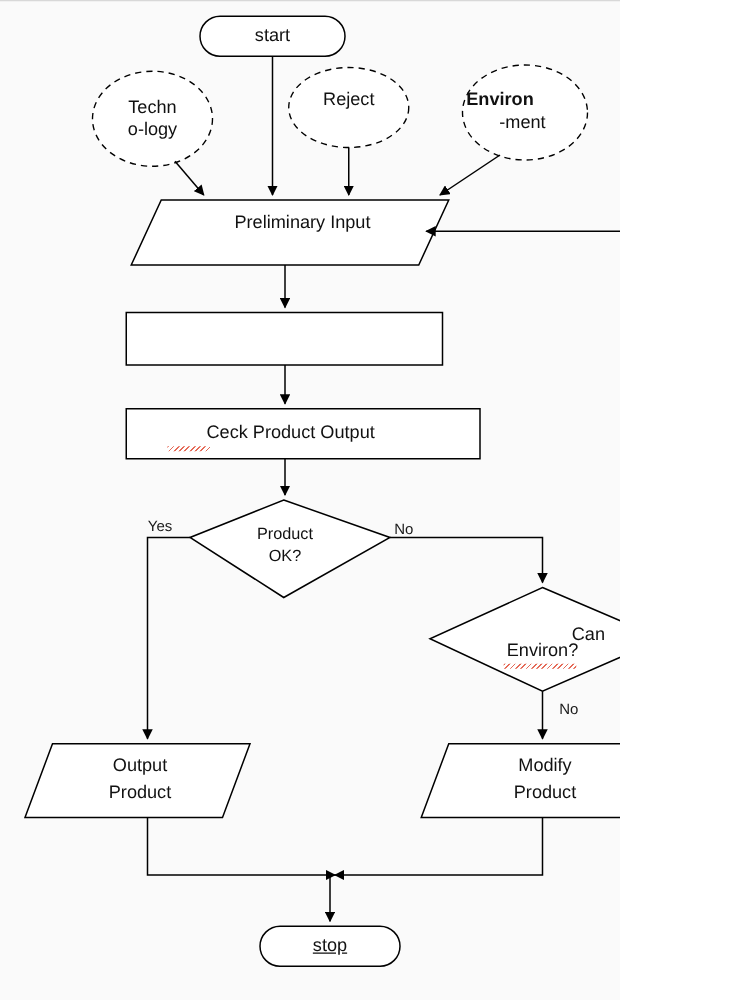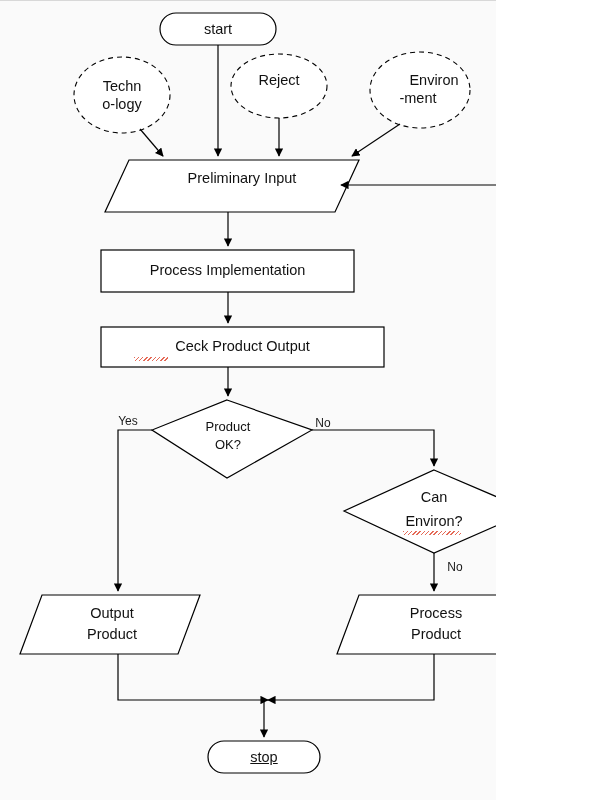--- a/index.html
+++ b/index.html
@@ -145,41 +145,40 @@
     <path d="M 264 700 L 264 737" fill="none" stroke="#000000" stroke-width="1.2" marker-end="url(#arrow)"></path>
   </svg>
 
   <div class="lbl lbl-node" style="left:160px; top:21px; width:116px;">start</div>
 
   <div class="lbl lbl-node" style="left:74px; top:78px; width:96px;">Techn</div>
   <div class="lbl lbl-node" style="left:74px; top:96px; width:96px;">o-logy</div>
 
   <div class="lbl lbl-node" style="left:231px; top:72px; width:96px;">Reject</div>
 
-  <div class="lbl lbl-node" style="left:384px; top:72px; width:100px;">Environ</div>
+  <div class="lbl lbl-node" style="left:350px; top:72px; width:100px;font-weight:bold;">Environ</div>
   <div class="lbl lbl-node" style="left:368px; top:90px; width:100px;">-ment</div>
 
   <div class="lbl lbl-node" style="left:122px; top:170px; width:240px;">Preliminary Input</div>
 
-  <div class="lbl lbl-node" style="left:101px; top:262px; width:253px;">Process Implementation</div>
 
-  <div class="lbl lbl-node" style="left:101px; top:338px; width:283px;">Ceck Product Output</div>
+  <div class="lbl lbl-node" style="left:91px; top:338px; width:283px;">Ceck Product Output</div>
   <div class="squiggle" style="left:134px; top:357px; width:34px;"></div>
   <div class="squiggle" style="left:403px; top:531px; width:58px;"></div>
 
   <div class="lbl lbl-small" style="left:182px; top:420px; width:92px;">Product</div>
   <div class="lbl lbl-small" style="left:182px; top:438px; width:92px;">OK?</div>
 
-  <div class="lbl lbl-node" style="left:384px; top:489px; width:100px;">Can</div>
+  <div class="lbl lbl-node" style="left:384px; top:500px; width:100px;text-align:right;">Can</div>
   <div class="lbl lbl-node" style="left:384px; top:513px; width:100px;">Environ?</div>
 
   <div class="lbl lbl-node" style="left:60px; top:605px; width:104px;">Output</div>
   <div class="lbl lbl-node" style="left:60px; top:626px; width:104px;">Product</div>
 
-  <div class="lbl lbl-node" style="left:384px; top:605px; width:104px;">Process</div>
+  <div class="lbl lbl-node" style="left:384px; top:605px; width:104px;">Modify</div>
   <div class="lbl lbl-node" style="left:384px; top:626px; width:104px;">Product</div>
 
   <div class="lbl lbl-node" style="left:208px; top:749px; width:112px;text-decoration:underline;">stop</div>
 
   <div class="lbl lbl-edge" style="left:111px; top:415px; width:34px;">Yes</div>
   <div class="lbl lbl-edge" style="left:309px; top:417px; width:28px;">No</div>
   <div class="lbl lbl-edge" style="left:516px; top:492px; width:34px;">Yes</div>
   <div class="lbl lbl-edge" style="left:441px; top:561px; width:28px;">No</div>
 
 </div>

